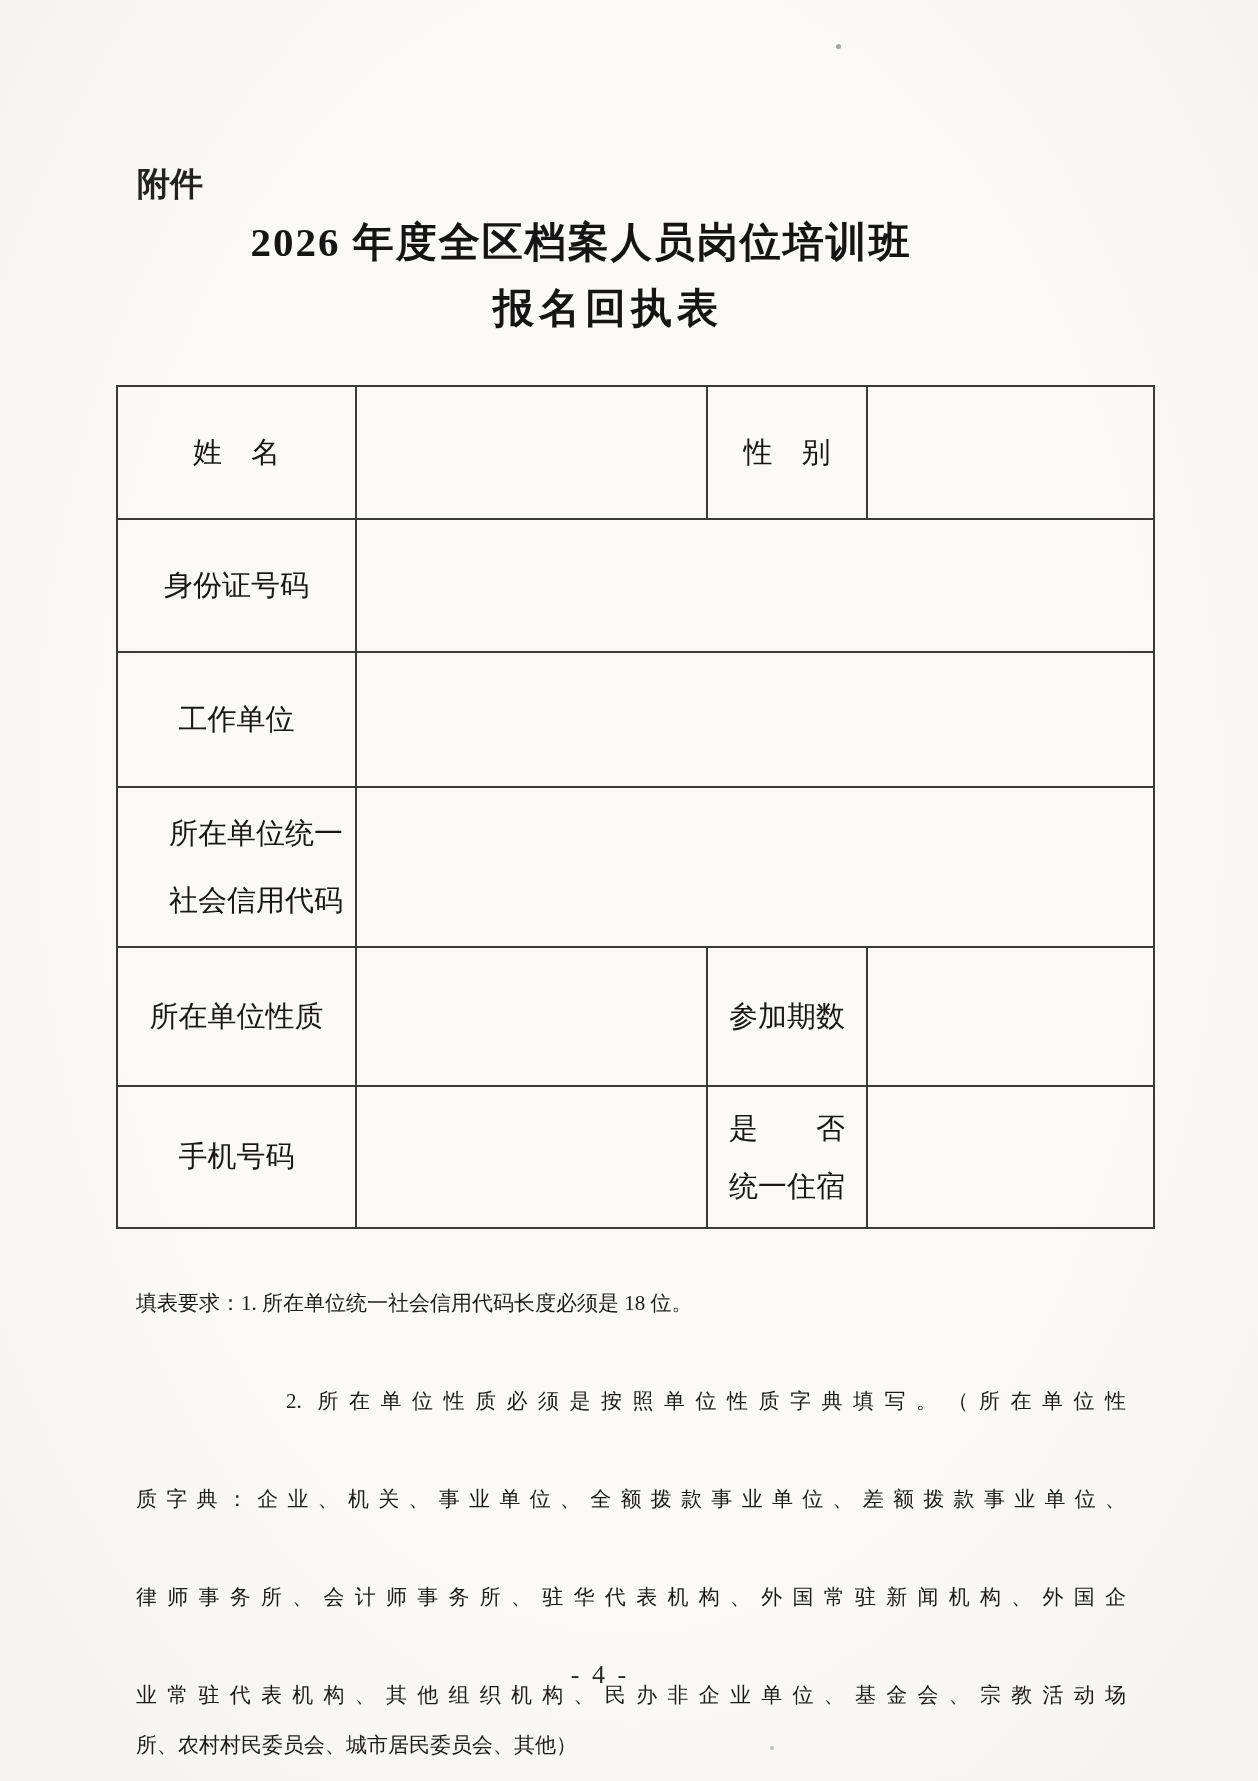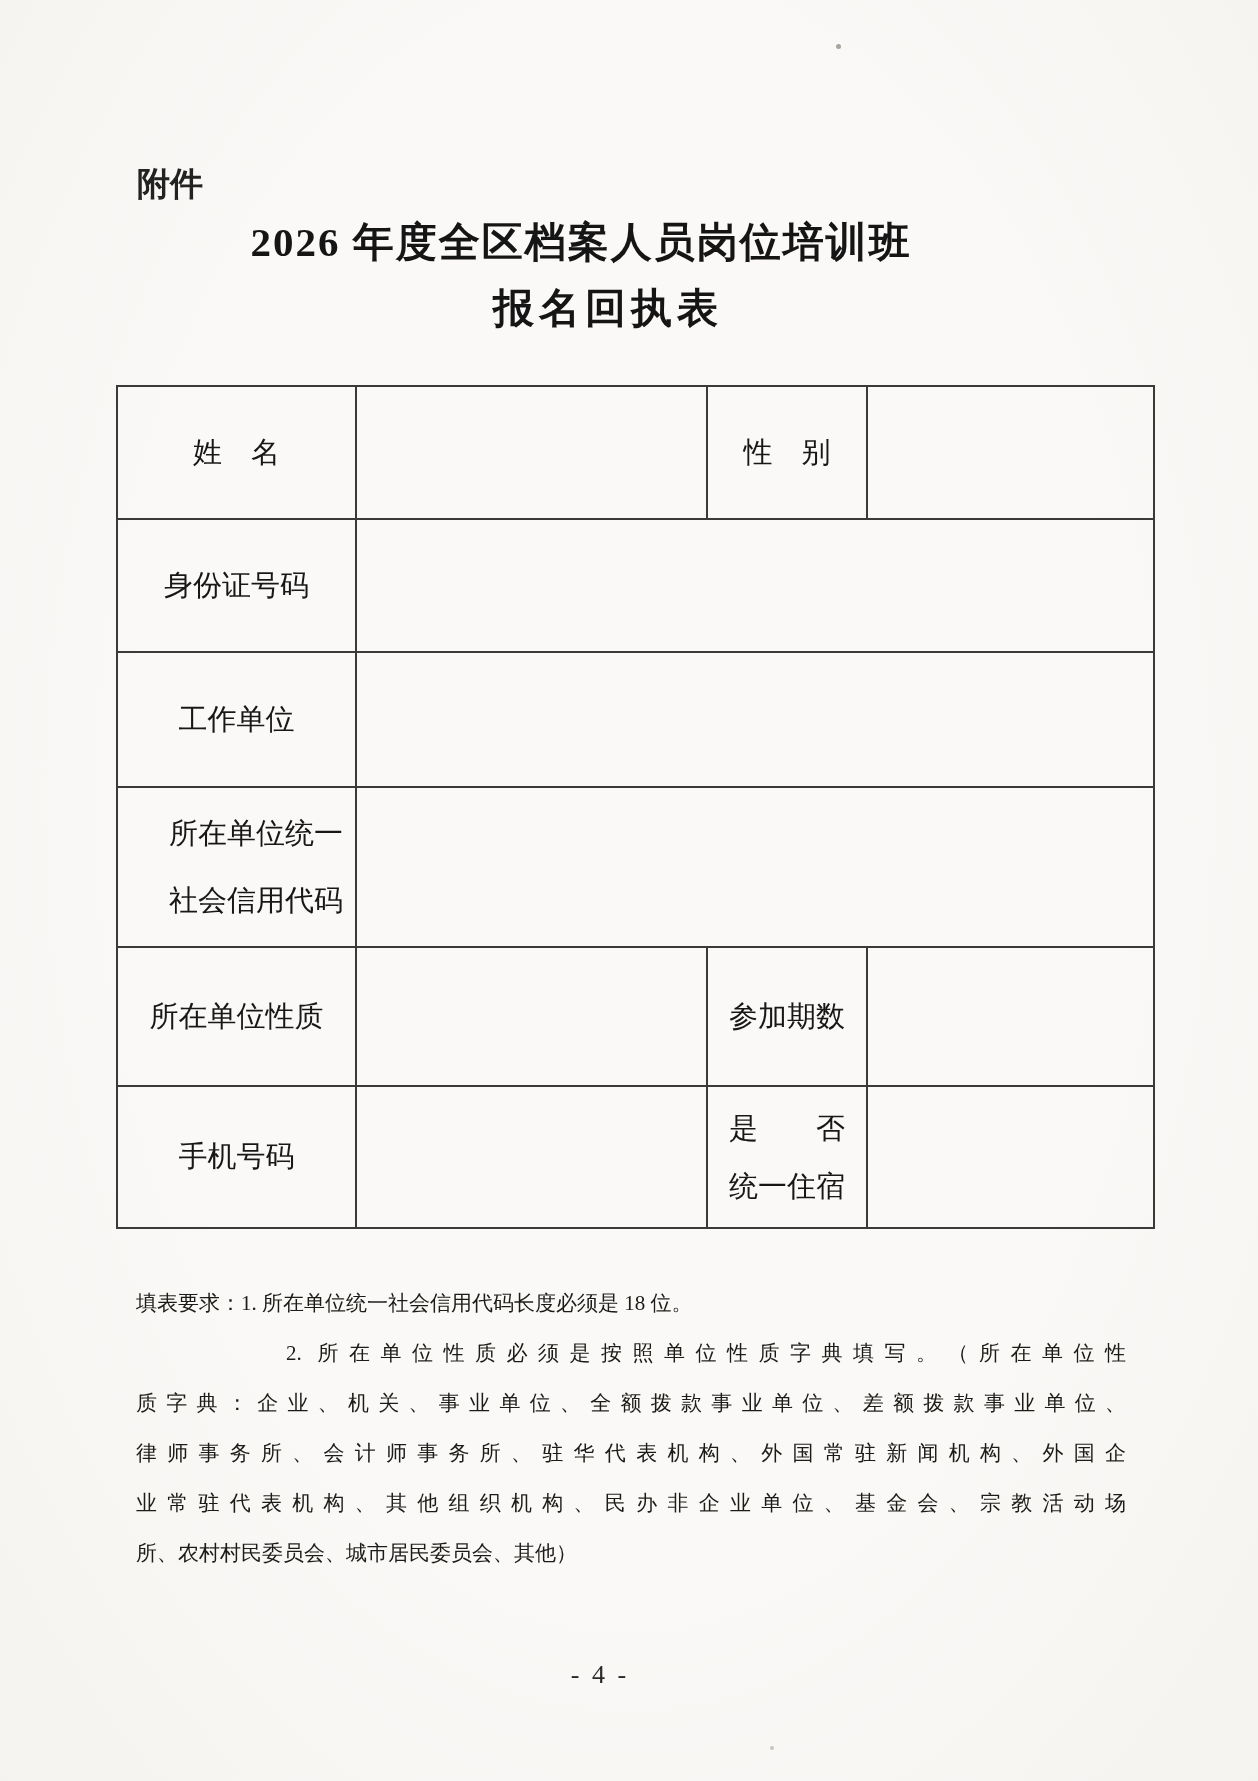--- a/index.html
+++ b/index.html
@@ -49,20 +49,21 @@
     position:absolute;left:136px;top:1278px;width:990px;
   }
   .note-line{
     font-size:21px;line-height:50px;color:#1d1b18;
     white-space:nowrap;
   }
   .note-line.fill{
     white-space:normal;
     text-align:justify;
     text-align-last:justify;
+    margin-top:48px;
   }
   .note-line.indent{padding-left:150px;}
   .pageno{
     position:absolute;left:0;top:1660px;width:1200px;
     text-align:center;font-size:26px;letter-spacing:3px;color:#2a2a2a;
     font-family:"Liberation Serif","DejaVu Serif",serif;
   }
   .speck{position:absolute;border-radius:50%;background:#a9a49d;}
   .speck.s1{left:836px;top:44px;width:5px;height:5px;}
   .speck.s2{left:770px;top:1746px;width:4px;height:4px;opacity:.6;}

